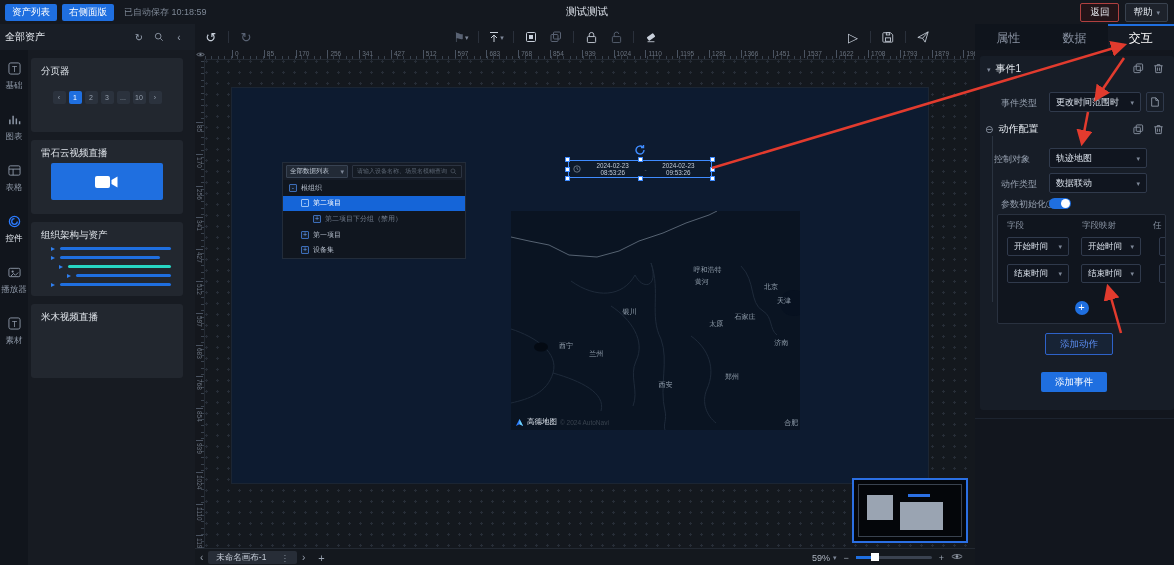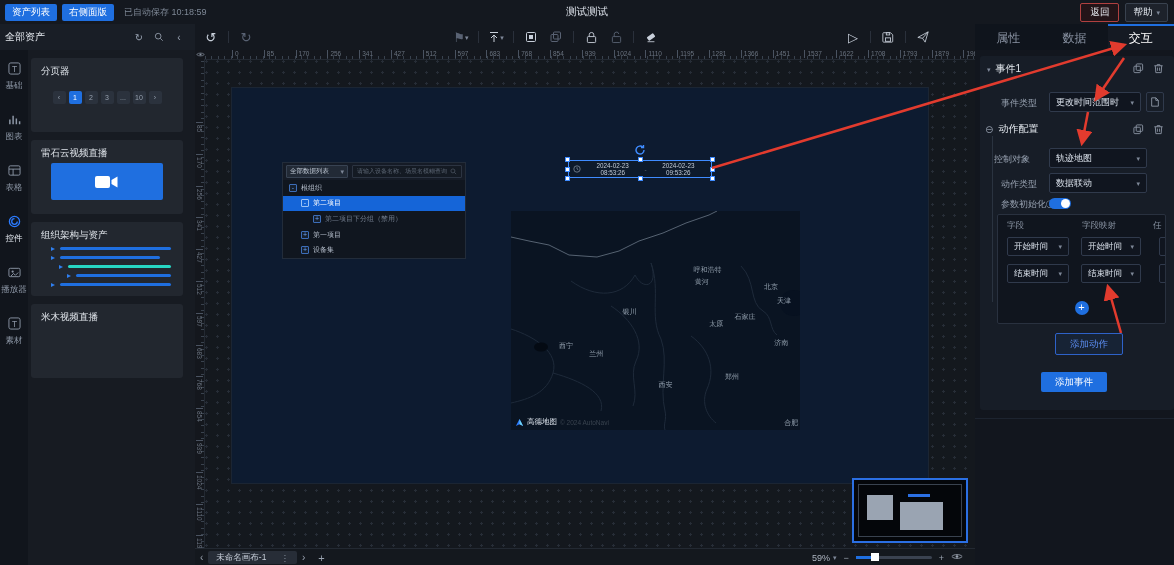--- a/index.html
+++ b/index.html
@@ -628,21 +628,21 @@
           </span>
           <span class="dd dd-sm" style="left: 83px; top: 49px; width: 60px;">
             <span>结束时间</span>
             <span class="chev">▾</span>
           </span>
           <span class="dd dd-sm" style="left: 161px; top: 49px; width: 30px;"></span>
         </div>
       <span class="plus-btn" style="left:50%;margin-left:-7px;top:86px;">+</span>
     </div>
 
-    <span class="btn-ghost" style="left:80px;top:283px;">添加动作</span>
+    <span class="btn-ghost" style="left:70px;top:283px;">添加动作</span>
     <div style="position:absolute;left:0;right:0;top:368px;height:1px;background:#1d2430;"></div>
     <span class="btn-solid" style="left:66px;top:322px;">添加事件</span>
   </div>
 
   <div id="bottombar">
     <span class="bb-arrow">‹</span>
     <span id="page-tab">
       <span>未命名画布-1</span>
       <span class="dots">⋮</span>
     </span>

